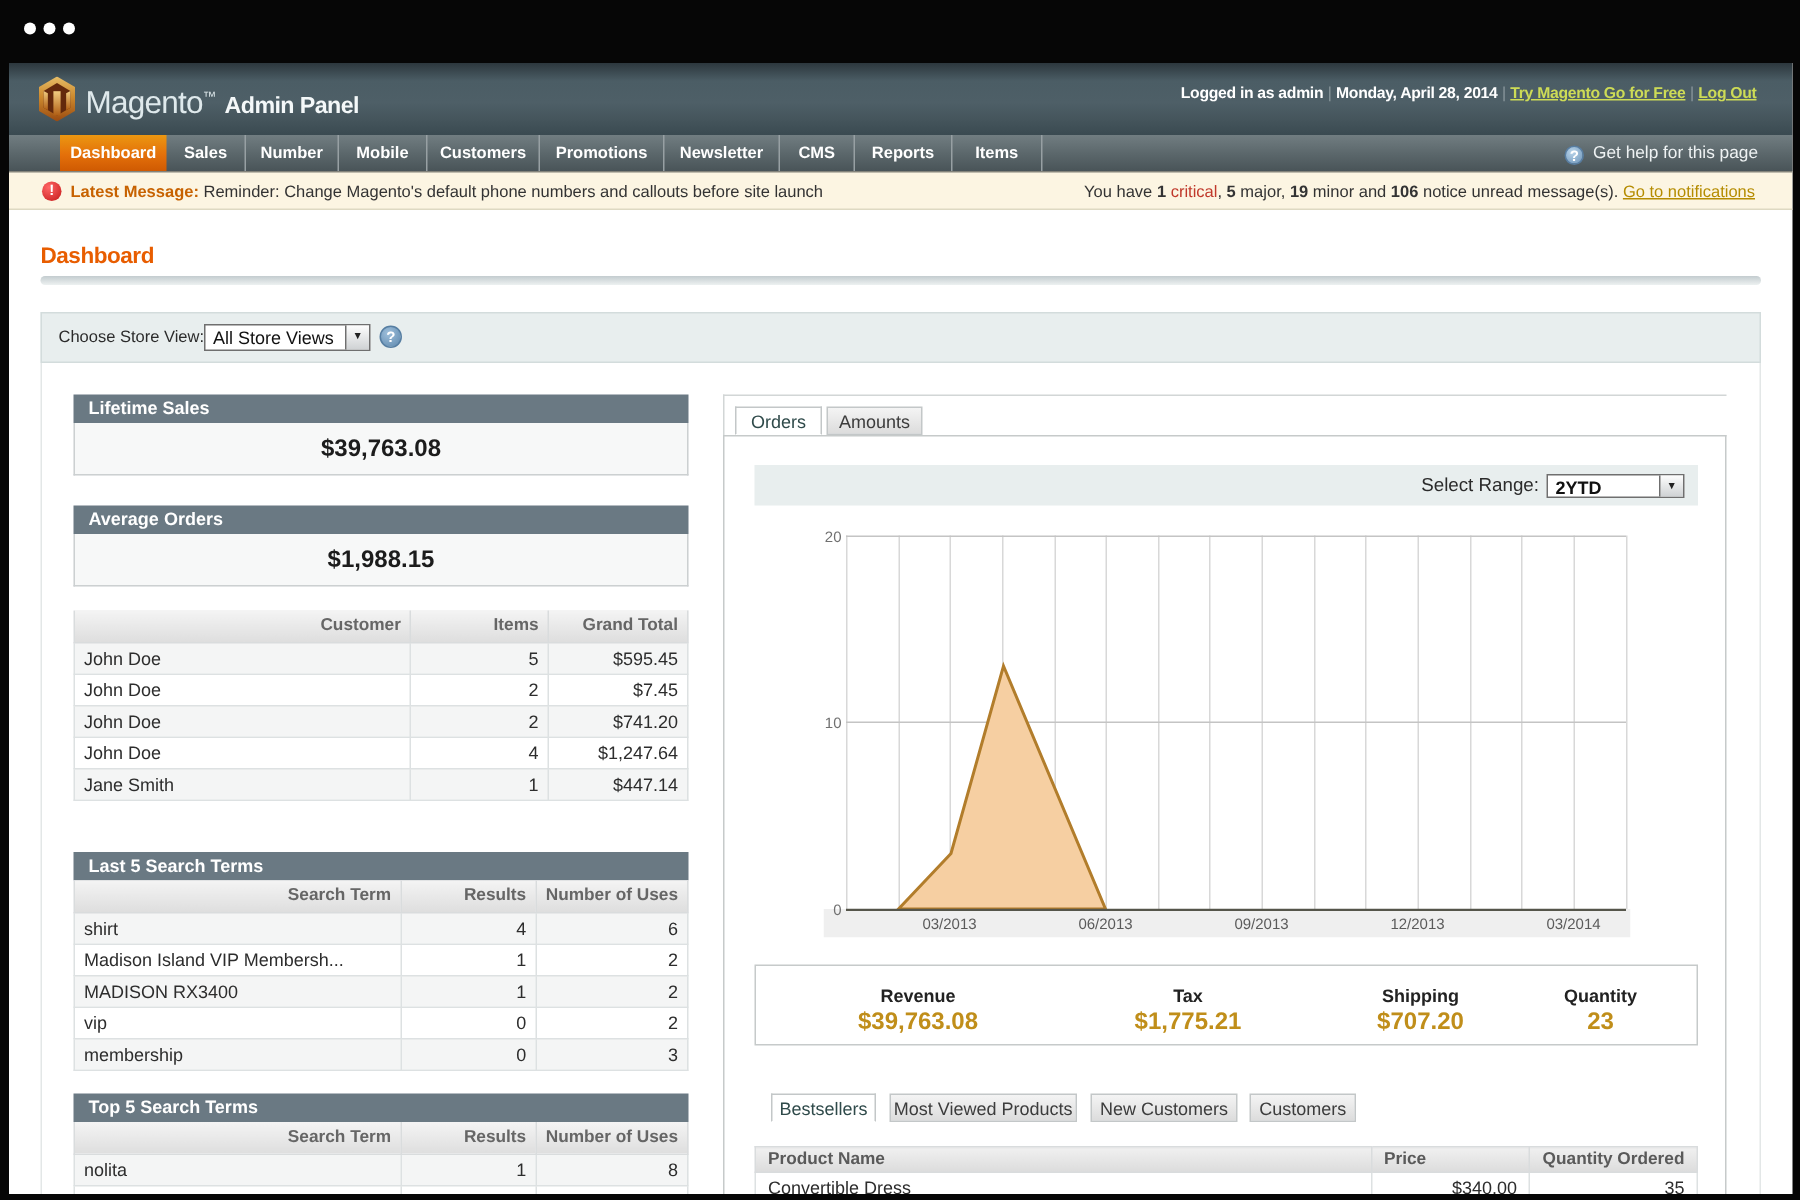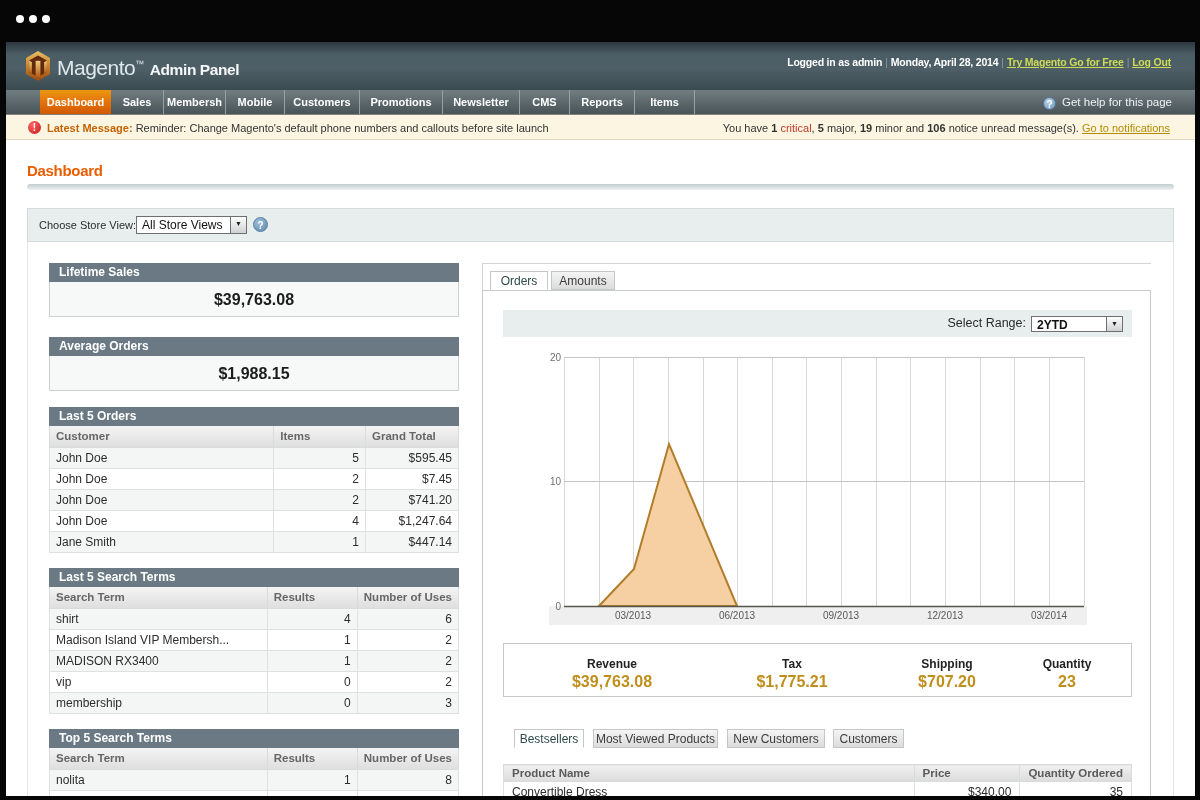--- a/index.html
+++ b/index.html
@@ -44,21 +44,21 @@
 .selbox .tx { position:absolute; left:5px; top:1px; }
 .selbox .btn { position:absolute; right:0; top:0; bottom:0; width:16px; background:linear-gradient(180deg,#fdfdfd,#cfd2d4); border-left:1px solid #6f6f6f; text-align:center; color:#222; }
 .selbox .btn:after { content:"▼"; font-size:7px; position:relative; top:-2px; }
 #storesel { left:108px; top:7px; width:111px; height:18px; }
 #qico { position:absolute; left:225px; top:8px; width:15px; height:15px; border-radius:50%; background:radial-gradient(circle at 38% 32%,#9fc0dc,#5d87ac); border:1px solid #567ea2; color:#fff; font-size:10px; font-weight:bold; text-align:center; line-height:15px; }
 
 .card { position:absolute; left:43px; width:410px; }
 .card .hd { height:19px; background:#6a7983; color:#fff; font-size:12px; font-weight:bold; line-height:19px; padding-left:10px; }
 .card .val { height:35px; background:#f7f8f8; border:1px solid #ccd0d1; border-top:none; text-align:center; font-size:16px; font-weight:bold; color:#1c1c1c; line-height:35px; }
 table.dt { border-collapse:collapse; width:410px; background:#fff; font-size:12px; color:#2d2d2d; }
-table.dt th { background:linear-gradient(180deg,#f4f4f4,#dedede); color:#666; font-size:11.5px; white-space:nowrap; font-weight:bold; text-align:left; height:21px; padding:0 6px; border:1px solid #d9dcdd; border-top:none; }
+table.dt th { background:linear-gradient(180deg,#f4f4f4,#dedede); color:#666; font-size:11.5px; white-space:nowrap; font-weight:bold; text-align:right; height:21px; padding:0 6px; border:1px solid #d9dcdd; border-top:none; }
 table.dt td { height:21px; padding:0 6px; border:1px solid #dde1e2; }
 table.dt tr.a td { background:#f4f5f5; }
 table.dt td.n { text-align:right; }
 table.dt .c1 { width:225px; }
 table.dt .c2 { width:92px; }
 table.dt .c3 { width:93px; }
 
 #rpanel { position:absolute; left:476px; top:221px; width:670px; height:533px; }
 .tab { position:absolute; height:19px; line-height:19px; font-size:12px; text-align:center; white-space:nowrap; border:1px solid #c3c7c8; color:#3c3c3c; background:linear-gradient(180deg,#f4f4f4,#dcdcdc); }
 .tab.on { background:#fff; border-bottom:1px solid #fff; color:#2f4a4a; z-index:3; }
@@ -102,21 +102,21 @@
         <polygon points="20.9,9.6 18.1,11.2 18.1,22.5 20.9,20.9" fill="url(#lg2)"></polygon>
         <rect x="9.6" y="9.8" width="4.8" height="16.2" fill="url(#lg2)"></rect>
       </svg>
       <div id="brand">Magento<sup>™</sup><b>Admin Panel</b></div>
       <div id="hright">Logged in as admin<span class="sep">|</span>Monday, April 28, 2014<span class="sep">|</span><a href="#">Try Magento Go for Free</a><span class="sep">|</span><a href="#">Log Out</a></div>
     </div>
     <div id="nav">
       <ul>
         <li class="on" style="width:71px">Dashboard</li>
         <li style="width:53px">Sales</li>
-        <li style="width:62px">Membersh</li>
+        <li style="width:62px">Number</li>
         <li style="width:59px">Mobile</li>
         <li style="width:75px">Customers</li>
         <li style="width:83px">Promotions</li>
         <li style="width:77px">Newsletter</li>
         <li style="width:50px">CMS</li>
         <li style="width:65px">Reports</li>
         <li style="width:60px">Items</li>
       </ul>
       <div id="help"><span id="helpico">?</span>Get help for this page</div>
     </div>
@@ -139,21 +139,20 @@
     </div>
     <div class="card" style="top:221px">
       <div class="hd">Lifetime Sales</div>
       <div class="val">$39,763.08</div>
     </div>
     <div class="card" style="top:295px">
       <div class="hd">Average Orders</div>
       <div class="val">$1,988.15</div>
     </div>
     <div class="card" style="top:365px">
-      <div class="hd">Last 5 Orders</div>
       <table class="dt">
         <tbody>
             <tr>
               <th class="c1">Customer</th>
               <th class="c2">Items</th>
               <th class="c3">Grand Total</th>
             </tr>
         <tr class="a">
               <td>John Doe</td>
               <td class="n">5</td>

